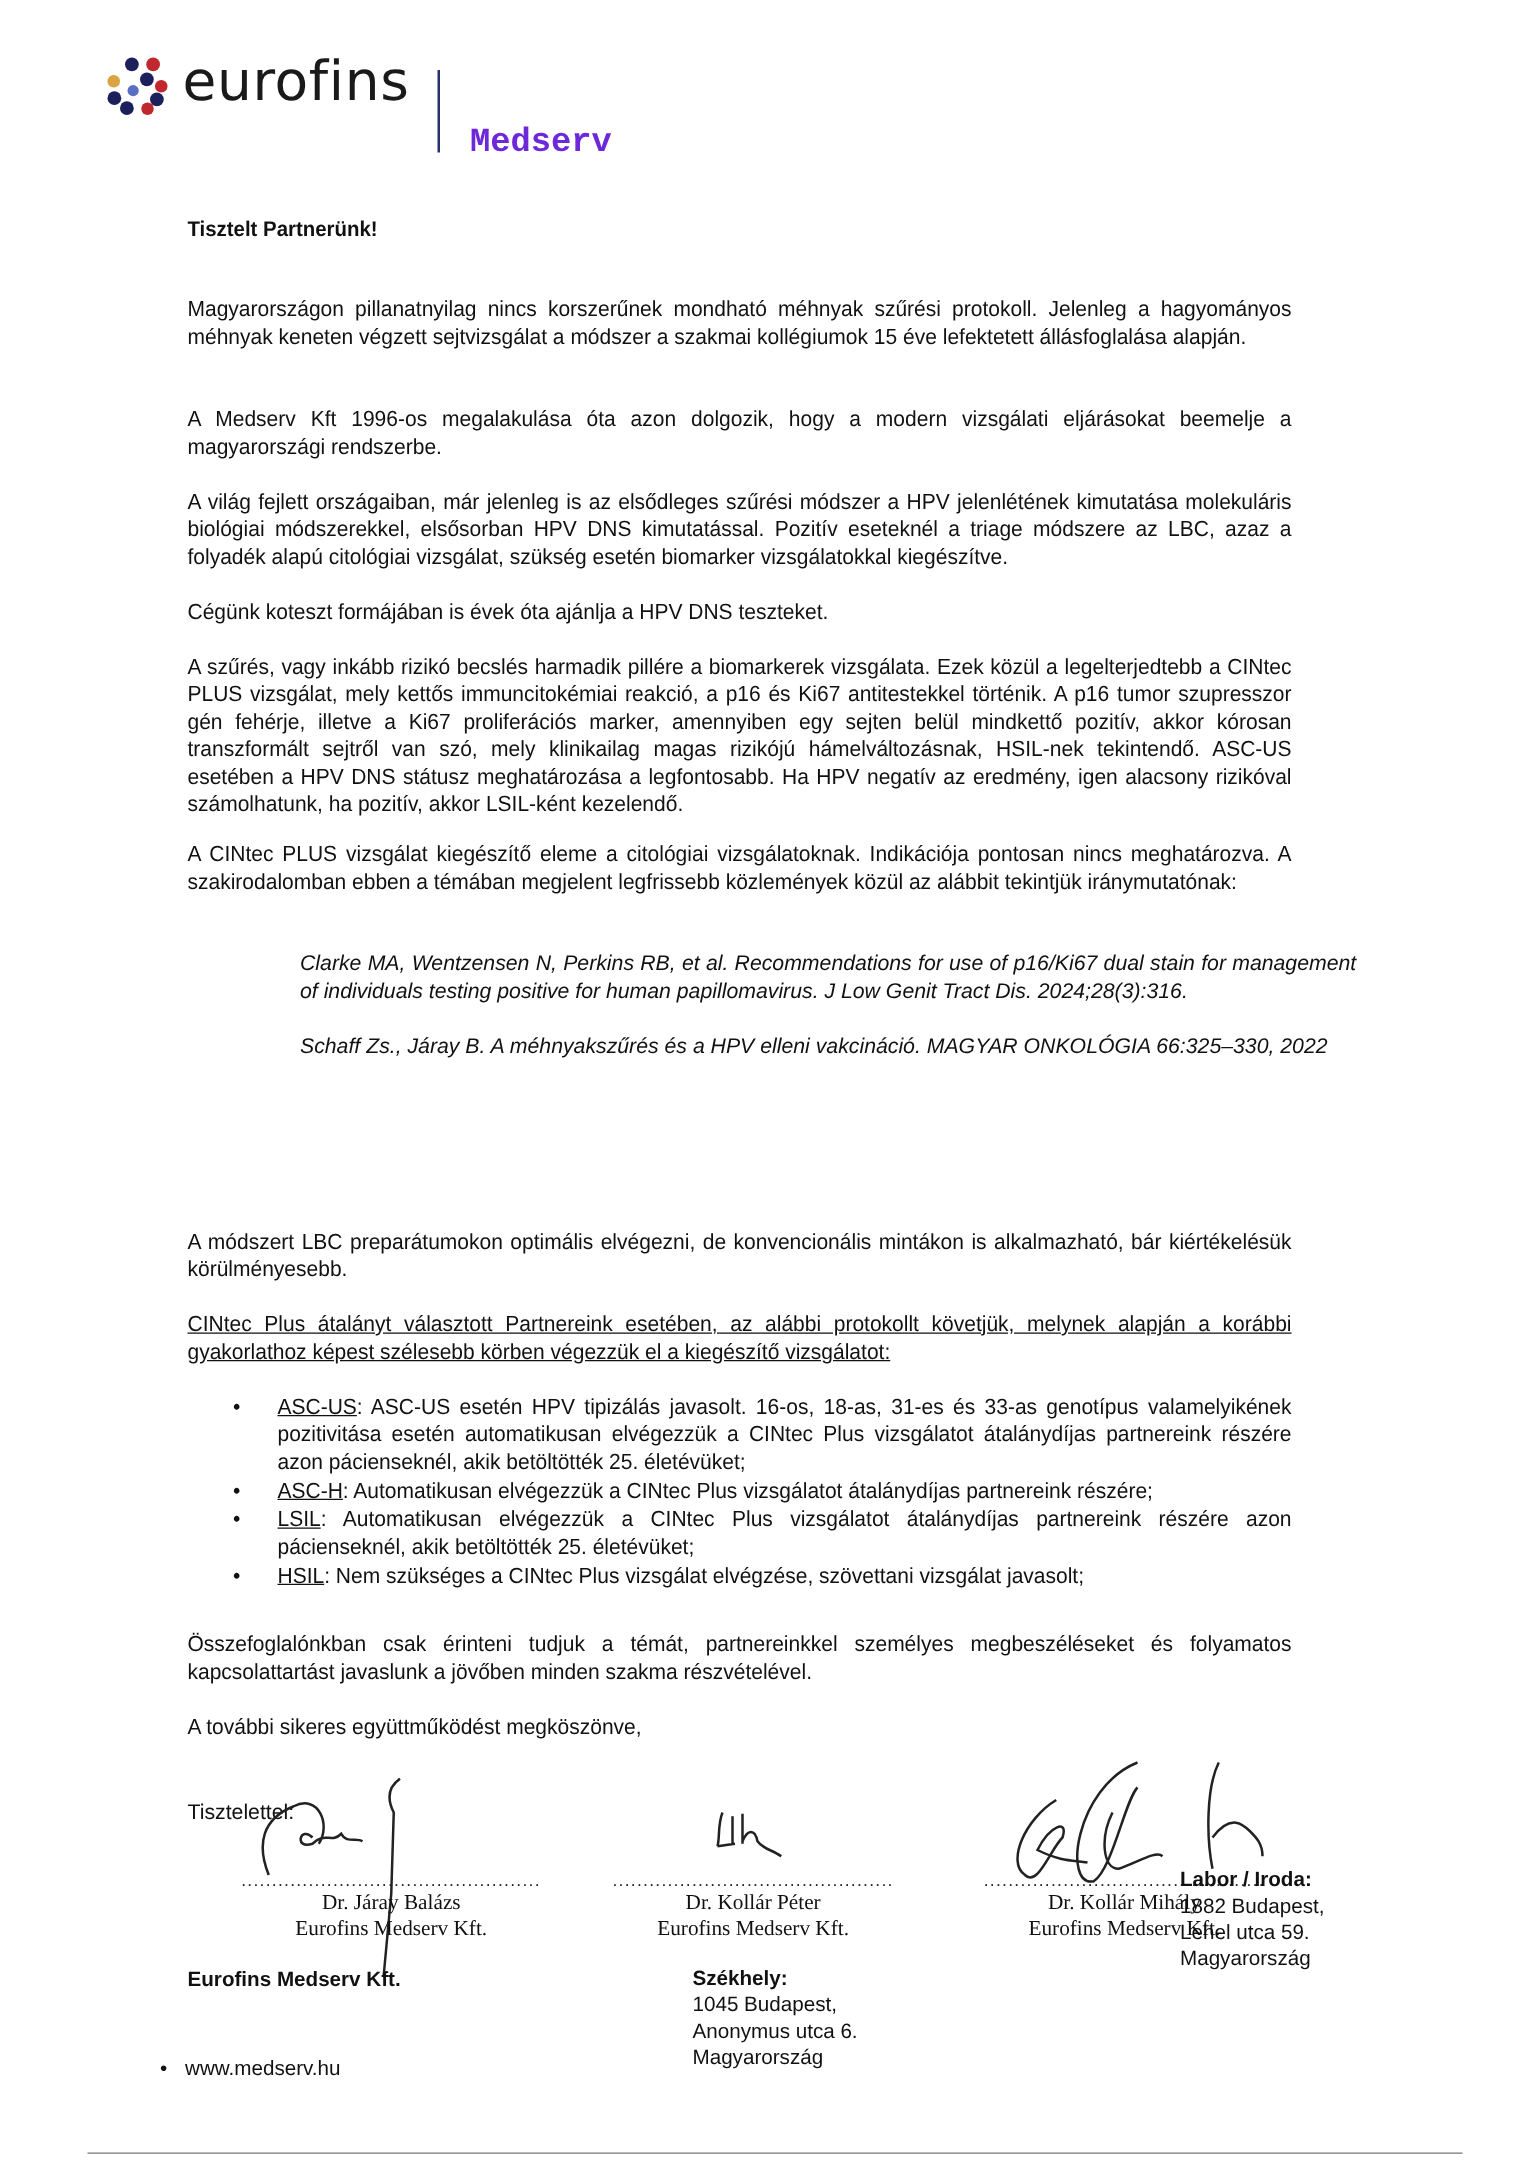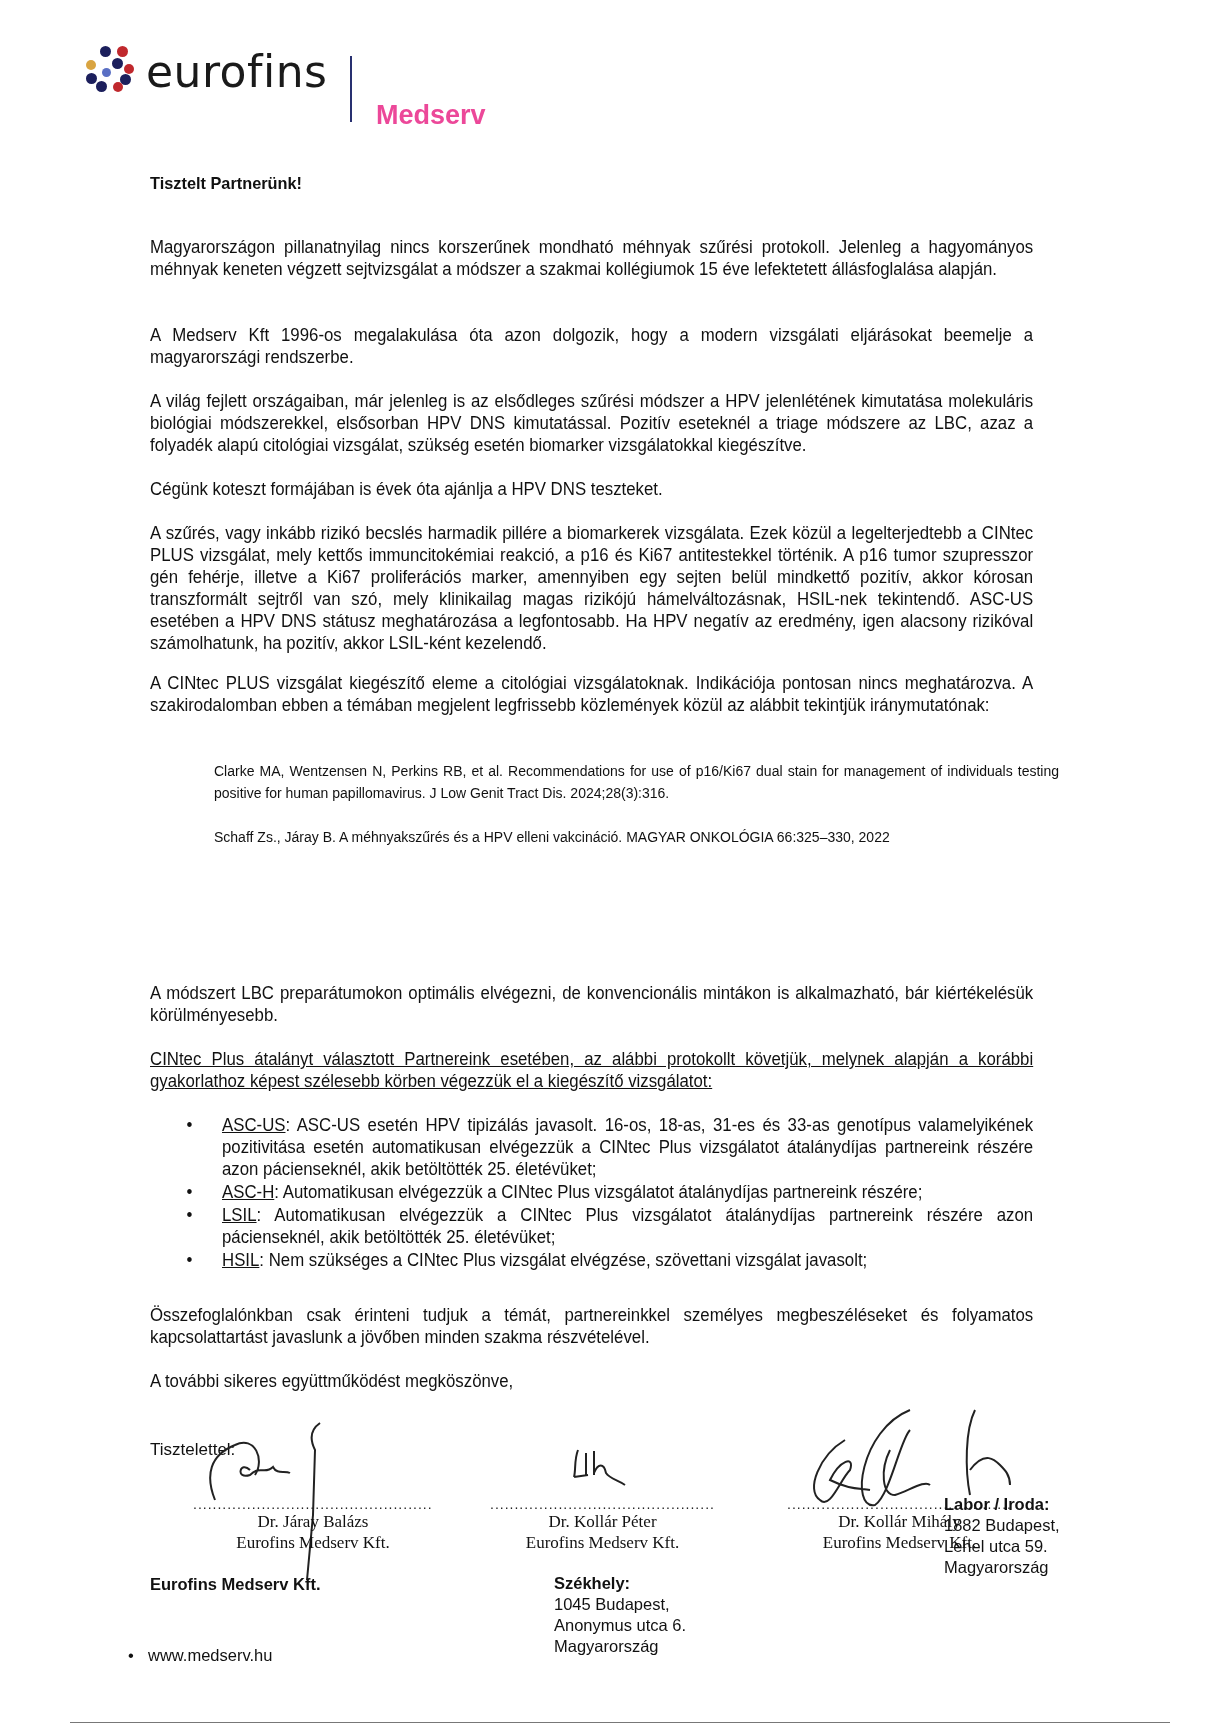--- a/index.html
+++ b/index.html
@@ -1,30 +1,30 @@
 <!DOCTYPE html>
 <html><head>
 <meta charset="utf-8">
 <style>
   html, body { margin: 0; padding: 0; background: #fff; }
   body {
     width: 1229px; height: 1732px; position: relative; overflow: hidden;
     font-family: "Liberation Sans", sans-serif; color: #111;
   }
   .abs { position: absolute; }
-  .logo { left: 84px; top: 44px; display: flex; align-items: flex-end; }
+  .logo { left: 84px; top: 44px; display: flex; align-items: flex-start; }
   .logo-mark { width: 54px; height: 50px; position: relative; }
   .dot { position: absolute; border-radius: 50%; }
   .logo-word { font-family: "DejaVu Sans", sans-serif; font-size: 44px; color: #1a1a1a; margin-left: 8px; letter-spacing: 0.5px; line-height: 1; }
   .logo-divider { left: 350px; top: 56px; width: 2px; height: 66px; background: #283070; }
-  .logo-sub { left: 376px; top: 100px; font-size: 27px; font-weight: bold; color: #ec4899; font-family: Liberation Sans, sans-serif; }
+  .logo-sub { left: 376px; top: 100px; font-size: 27px; font-weight: bold; color: #6d28d9; font-family: Liberation Mono, monospace; }
   .text-block { left: 150px; width: 920px; font-size: 17.5px; line-height: 22px; text-align: justify; transform: scaleX(0.96); transform-origin: left top; }
   .bold { font-weight: bold; }
   .greeting { top: 173px; font-size: 17px; }
-  .refs { left: 214px; width: 845px; font-size: 14px; line-height: 22px; text-align: justify; }
+  .refs { left: 240px; width: 845px; font-style: italic; font-size: 17px; line-height: 22px; text-align: justify; }
   .ref { margin-bottom: 22px; }
   .underline { text-decoration: underline; }
   ul.bullets { margin: 0; padding: 0; list-style: none; }
   ul.bullets li { position: relative; padding-left: 75px; margin-bottom: 1px; }
   ul.bullets li::before { content: "•"; position: absolute; left: 38px; top: 0; }
   .sig { font-size: 17px; line-height: 21px; text-align: center; font-family: Liberation Serif, serif; }
   .dots { font-size: 14px; letter-spacing: 1px; color: #222; overflow: hidden; white-space: nowrap; }
   .footer { font-size: 16.5px; line-height: 21px; }
   .edge-line { height: 1px; background: #777; }
 </style>

